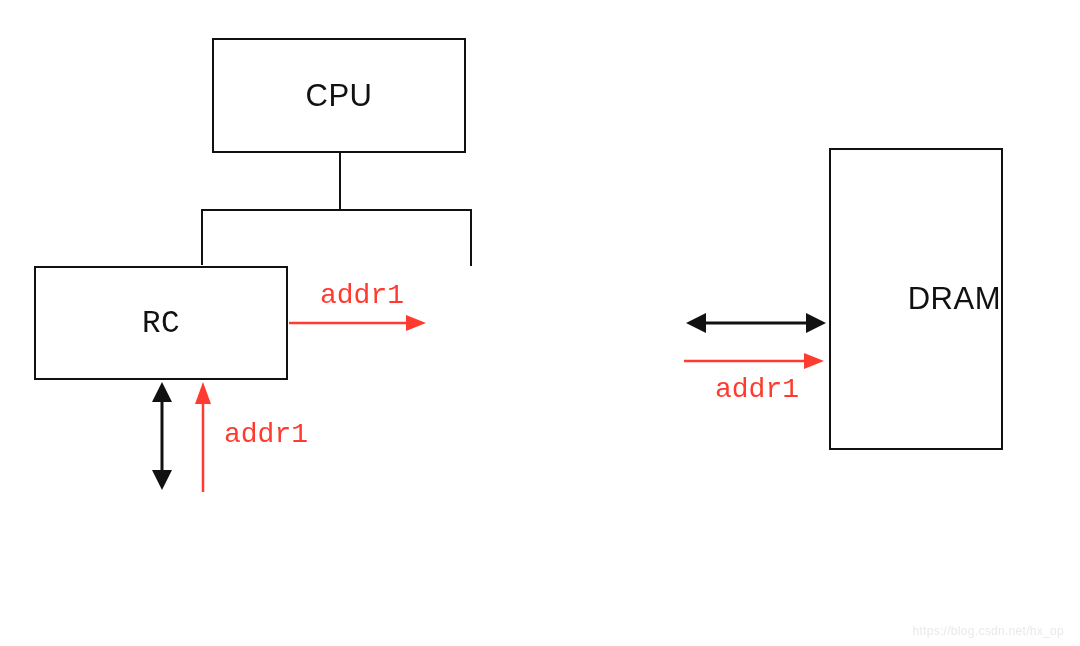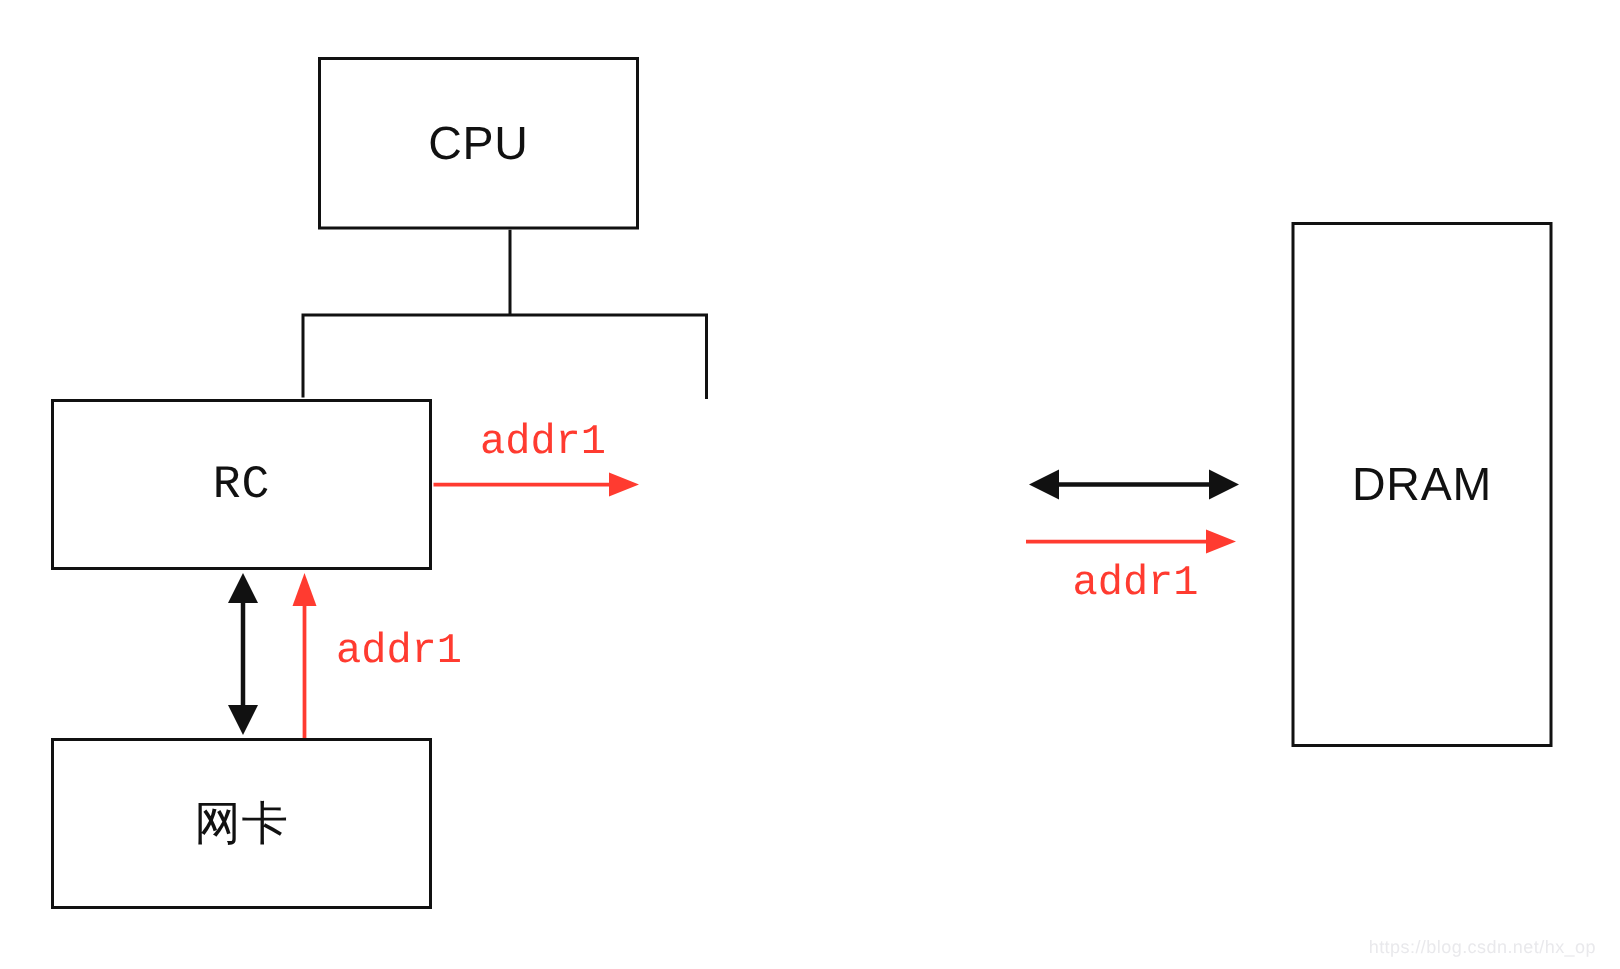--- a/index.html
+++ b/index.html
@@ -25,24 +25,24 @@
     display: flex;
     align-items: center;
     justify-content: center;
   }
   .node-label {
     font-size: 31px;
     color: var(--line);
     letter-spacing: 0.5px;
     white-space: nowrap;
   }
-  .node-cpu  { left: 212px; top: 38px;  width: 214px; height: 115px; }
+  .node-cpu  { left: 212px; top: 38px;  width: 254px; height: 115px; }
   .node-rc   { left: 34px;  top: 266px; width: 254px; height: 114px; font-family: Liberation Mono, monospace; }
   .node-ddr  { left: 428px; top: 267px; width: 255px; height: 112px; }
-  .node-dram { left: 861px; top: 148px; width: 174px; height: 350px; }
+  .node-dram { left: 829px; top: 148px; width: 174px; height: 302px; justify-content: flex-end; }
   .node-nic  { left: 34px;  top: 492px; width: 254px; height: 114px; }
 
   .arrows-layer {
     position: absolute;
     left: 0; top: 0;
     width: 1080px; height: 646px;
     pointer-events: none;
   }
   .stroke-black { stroke: var(--line); fill: none; }
   .stroke-red   { stroke: var(--accent); fill: none; }
@@ -114,23 +114,20 @@
 
   <div class="node node-rc">
     <span class="node-label">RC</span>
   </div>
 
 
   <div class="node node-dram">
     <span class="node-label">DRAM</span>
   </div>
 
-  <div class="node node-nic">
-    <span class="node-label">网卡</span>
-  </div>
 
   <div class="edge-label edge-label-rc-ddr">addr1</div>
 
   <div class="edge-label edge-label-ddr-dram">addr1</div>
 
   <div class="edge-label edge-label-nic-rc">addr1</div>
 
   <div class="watermark">https://blog.csdn.net/hx_op</div>
 
 </div>

